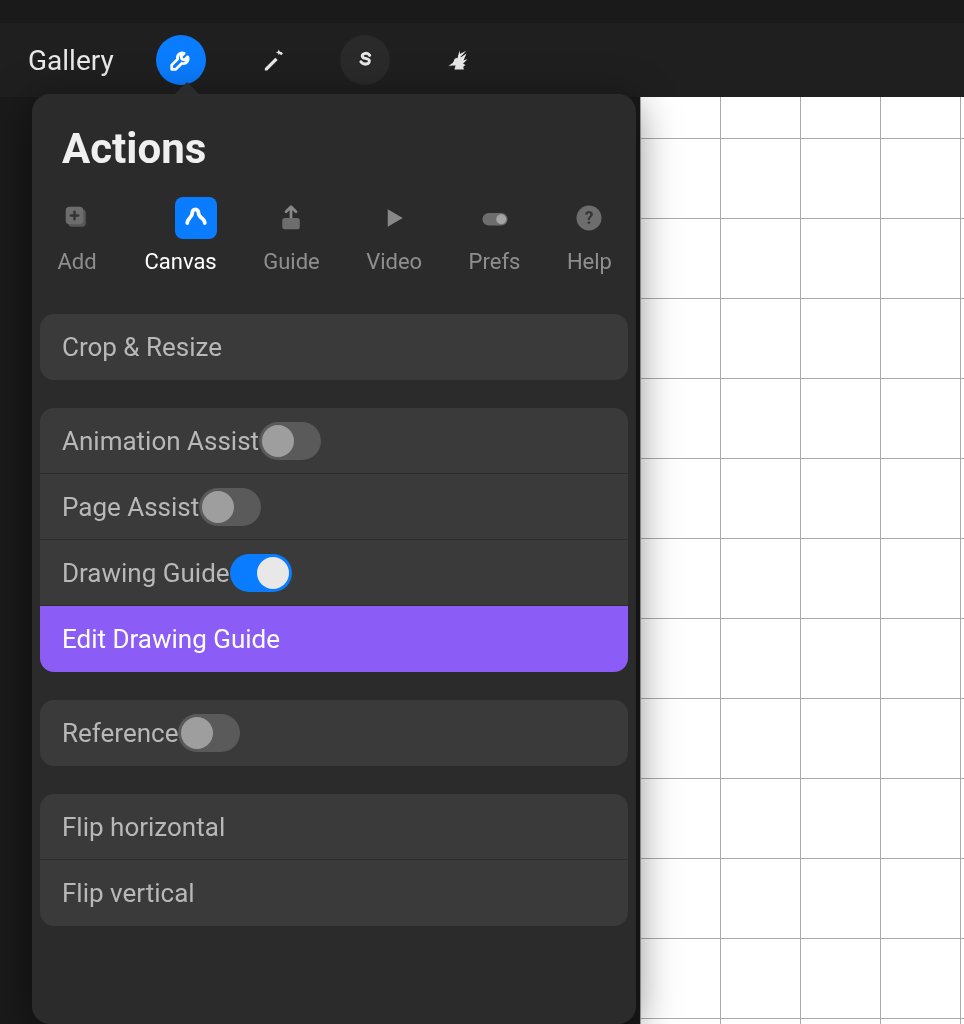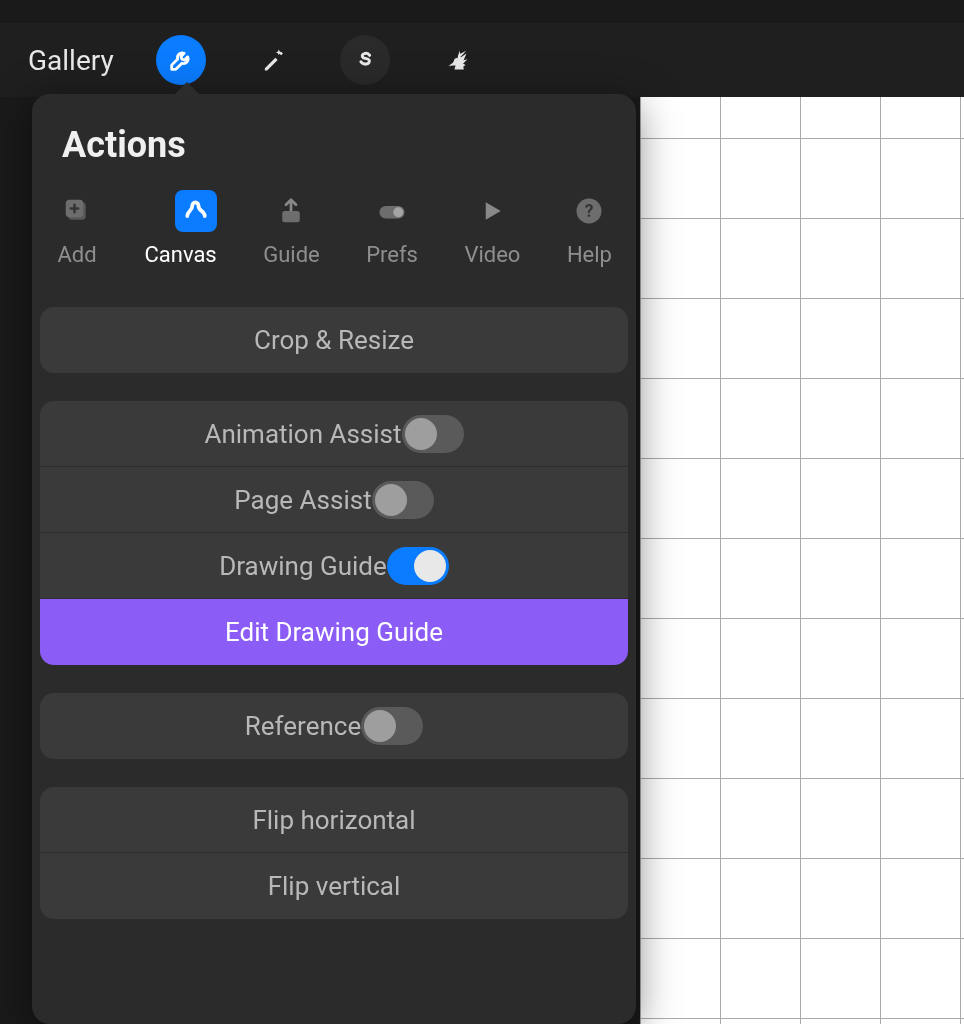--- a/index.html
+++ b/index.html
@@ -78,21 +78,21 @@
     position: absolute;
     top: -12px;
     left: 141px;
     width: 0; height: 0;
     border-left: 14px solid transparent;
     border-right: 14px solid transparent;
     border-bottom: 14px solid rgba(44,44,44,0.95);
   }
   .panel-title {
     color: #f0f0f0;
-    font-size: 36px;
+    font-size: 42px;
     font-weight: 700;
     padding-left: 30px;
     margin-bottom: 24px;
   }
 
   
   .tab-row {
     display: flex;
     justify-content: space-between;
     padding: 0 24px;
@@ -126,21 +126,21 @@
   .tab-icon-wrap svg { width: 30px; height: 30px; }
 
   
   .group { margin: 0 8px; }
   .spacer { height: 28px; }
   .row {
     background: #3a3a3a;
     height: 66px;
     display: flex;
     align-items: center;
-    justify-content: center;
+    justify-content: flex-start;
     padding: 0 22px;
     border-bottom: 1px solid #2c2c2c;
   }
   .row:first-child { border-top-left-radius: 14px; border-top-right-radius: 14px; }
   .row:last-child { border-bottom-left-radius: 14px; border-bottom-right-radius: 14px; border-bottom: none; }
   .row.single { border-radius: 14px; border-bottom: none; }
   .row-label {
     color: #b8b8b8;
     font-size: 26px;
   }
@@ -235,35 +235,35 @@
         <svg viewBox="0 0 24 24" fill="none" stroke="currentColor" stroke-width="2.2" stroke-linecap="round" stroke-linejoin="round">
           <path d="M12 3v12M8 7l4-4 4 4"></path>
           <rect x="5" y="12" width="14" height="9" rx="2" fill="#8a8a8a" stroke="none"></rect>
         </svg>
       </div>
       <span class="tab-label">Guide</span>
     </div>
 
     <div class="tab-item">
       <div class="tab-icon-wrap">
+        <svg viewBox="0 0 24 24" fill="currentColor">
+          <path d="M7 5l12 7-12 7z"></path>
+        </svg>
+      </div>
+      <span class="tab-label">Video</span>
+    </div>
+
+    <div class="tab-item">
+      <div class="tab-icon-wrap">
         <svg viewBox="0 0 24 24">
           <rect x="2" y="8" width="20" height="10" rx="5" fill="#8a8a8a"></rect>
           <circle cx="17" cy="13" r="4" fill="#d8d8d8"></circle>
         </svg>
       </div>
       <span class="tab-label">Prefs</span>
-    </div>
-
-    <div class="tab-item">
-      <div class="tab-icon-wrap">
-        <svg viewBox="0 0 24 24" fill="currentColor">
-          <path d="M7 5l12 7-12 7z"></path>
-        </svg>
-      </div>
-      <span class="tab-label">Video</span>
     </div>
 
     <div class="tab-item">
       <div class="tab-icon-wrap">
         <svg viewBox="0 0 24 24">
           <circle cx="12" cy="12" r="10" fill="#8a8a8a"></circle>
           <text x="12" y="17" text-anchor="middle" font-size="14" font-weight="bold" fill="#3a3a3a">?</text>
         </svg>
       </div>
       <span class="tab-label">Help</span>

